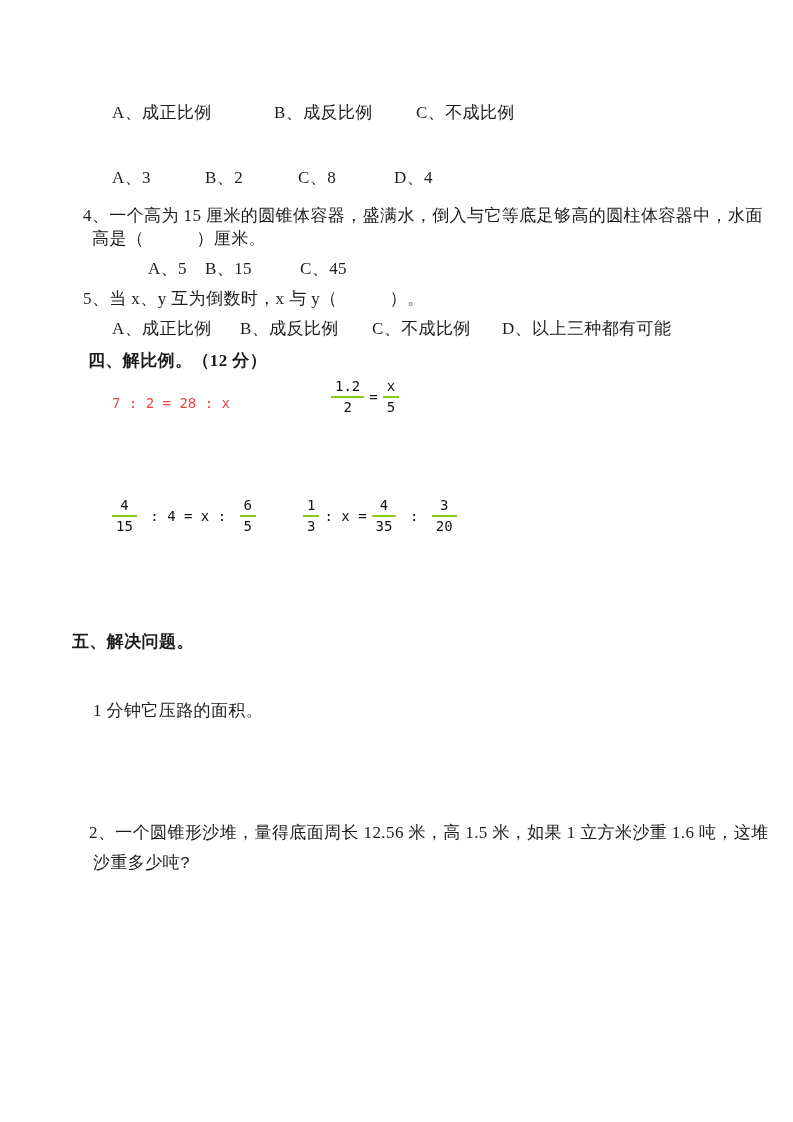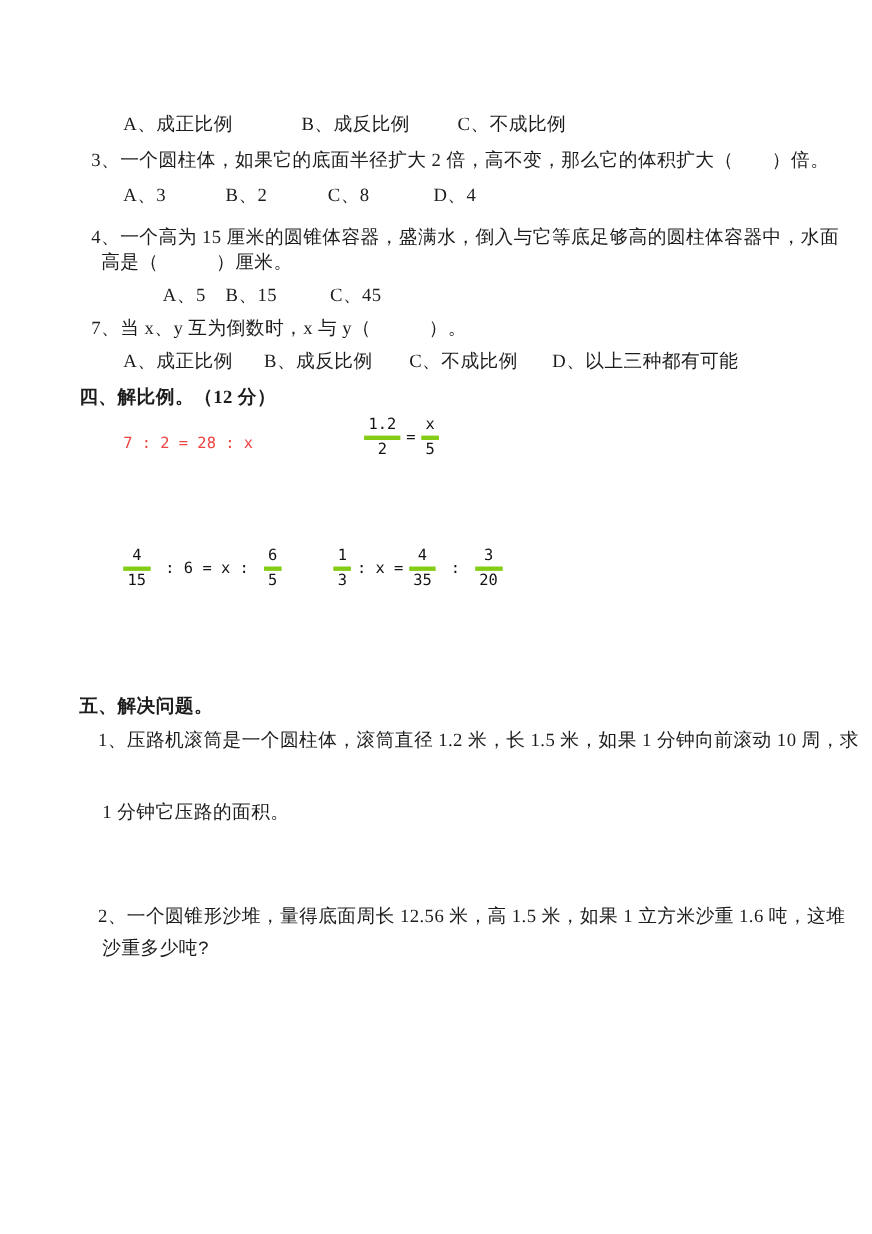--- a/index.html
+++ b/index.html
@@ -42,84 +42,82 @@
     color: #ef4444;
     white-space: pre;
     line-height: 20px;
   }
   .frac {
     display: inline-flex;
     flex-direction: column;
     text-align: center;
   }
   .fr-n {
-    border-bottom: 4px solid #84cc16;
+    border-bottom: 2px solid #84cc16;
     padding: 0 4px 2px 4px;
     line-height: 15px;
   }
   .fr-d {
     padding: 2px 4px 0 4px;
     line-height: 15px;
   }
   .eqop {
     margin: 0 5px;
   }
 </style>
 </head>
 <body>
 
 <div id="page">
 
   <div class="line" style="left:112px; top:103px;">A、成正比例</div>
   <div class="line" style="left:274px; top:103px;">B、成反比例</div>
   <div class="line" style="left:416px; top:103px;">C、不成比例</div>
 
-  <div class="line" style="left:83px; top:136px;">3、一个圆柱体，如果它的底面半径扩大 2 倍，高不变，那么它的体积扩大（　　）倍。</div>
   <div class="line" style="left:112px; top:168px;">A、3</div>
   <div class="line" style="left:205px; top:168px;">B、2</div>
   <div class="line" style="left:298px; top:168px;">C、8</div>
   <div class="line" style="left:394px; top:168px;">D、4</div>
 
   <div class="line" style="left:83px; top:206px;">4、一个高为 15 厘米的圆锥体容器，盛满水，倒入与它等底足够高的圆柱体容器中，水面</div>
   <div class="line" style="left:92px; top:229px;">高是（　　　）厘米。</div>
   <div class="line" style="left:112px; top:259px;margin-left:36px;">A、5</div>
   <div class="line" style="left:205px; top:259px;">B、15</div>
   <div class="line" style="left:300px; top:259px;">C、45</div>
 
-  <div class="line" style="left:83px; top:289px;">7、当 x、y 互为倒数时，x 与 y（　　　）。</div>
+  <div class="line" style="left:83px; top:289px;">5、当 x、y 互为倒数时，x 与 y（　　　）。</div>
   <div class="line" style="left:112px; top:319px;">A、成正比例</div>
   <div class="line" style="left:240px; top:319px;">B、成反比例</div>
   <div class="line" style="left:372px; top:319px;">C、不成比例</div>
   <div class="line" style="left:502px; top:319px;">D、以上三种都有可能</div>
 
-  <div class="line sec-head" style="left:72px; top:351px;">四、解比例。（12 分）</div>
+  <div class="line sec-head" style="left:88px; top:351px;">四、解比例。（12 分）</div>
 
   <div class="eq-inline" style="left:112px; top:393px;">7 : 2 = 28 : x</div>
 
   <div class="eq" style="left:331px; top:379px;">
     <span class="frac"><span class="fr-n">1.2</span><span class="fr-d">2</span></span>
     <span class="eqop">=</span>
     <span class="frac"><span class="fr-n">x</span><span class="fr-d">5</span></span>
   </div>
 
   <div class="eq" style="left:112px; top:498px;">
     <span class="frac"><span class="fr-n">4</span><span class="fr-d">15</span></span>
-    <span class="eqop"> : 6 = x : </span>
+    <span class="eqop"> : 4 = x : </span>
     <span class="frac"><span class="fr-n">6</span><span class="fr-d">5</span></span>
   </div>
 
   <div class="eq" style="left:303px; top:498px;">
     <span class="frac"><span class="fr-n">1</span><span class="fr-d">3</span></span>
     <span class="eqop">: x =</span>
     <span class="frac"><span class="fr-n">4</span><span class="fr-d">35</span></span>
     <span class="eqop"> : </span>
     <span class="frac"><span class="fr-n">3</span><span class="fr-d">20</span></span>
   </div>
 
   <div class="line sec-head" style="left:72px; top:632px;">五、解决问题。</div>
 
-  <div class="line" style="left:89px; top:663px;">1、压路机滚筒是一个圆柱体，滚筒直径 1.2 米，长 1.5 米，如果 1 分钟向前滚动 10 周，求</div>
-  <div class="line" style="left:93px; top:701px;margin-top:28px;">1 分钟它压路的面积。</div>
+  <div class="line" style="left:93px; top:701px;">1 分钟它压路的面积。</div>
 
   <div class="line" style="left:89px; top:823px;">2、一个圆锥形沙堆，量得底面周长 12.56 米，高 1.5 米，如果 1 立方米沙重 1.6 吨，这堆</div>
   <div class="line" style="left:93px; top:854px;font-family:Liberation Mono, monospace;">沙重多少吨?</div>
 
 </div>
 
 </body></html>

